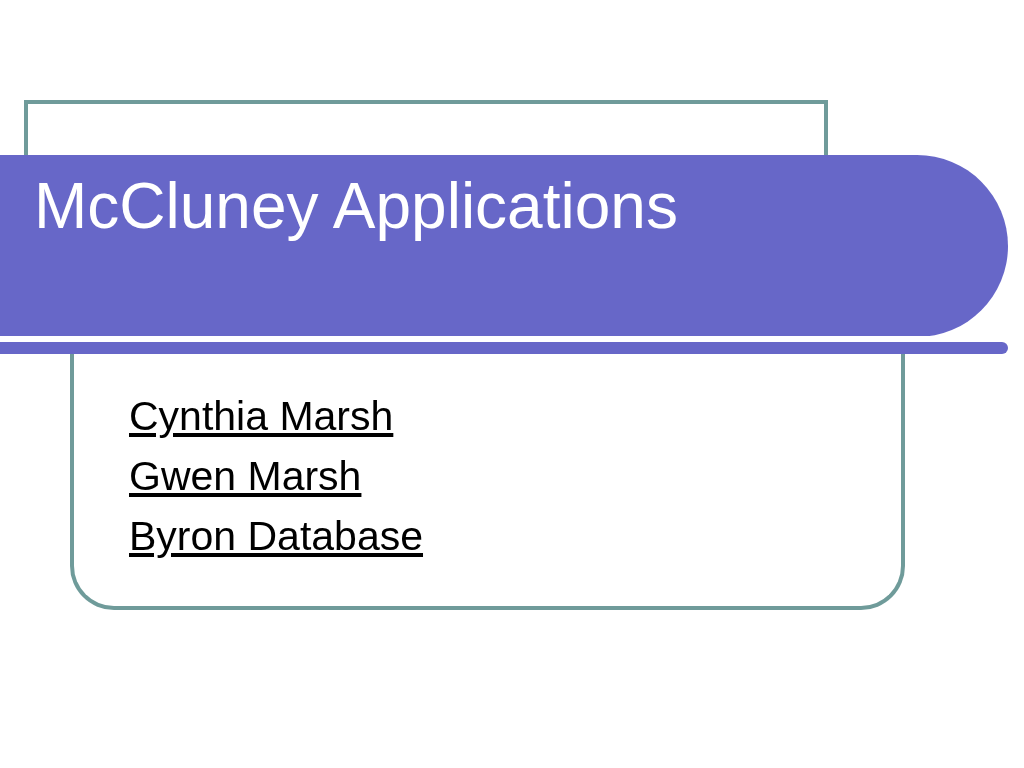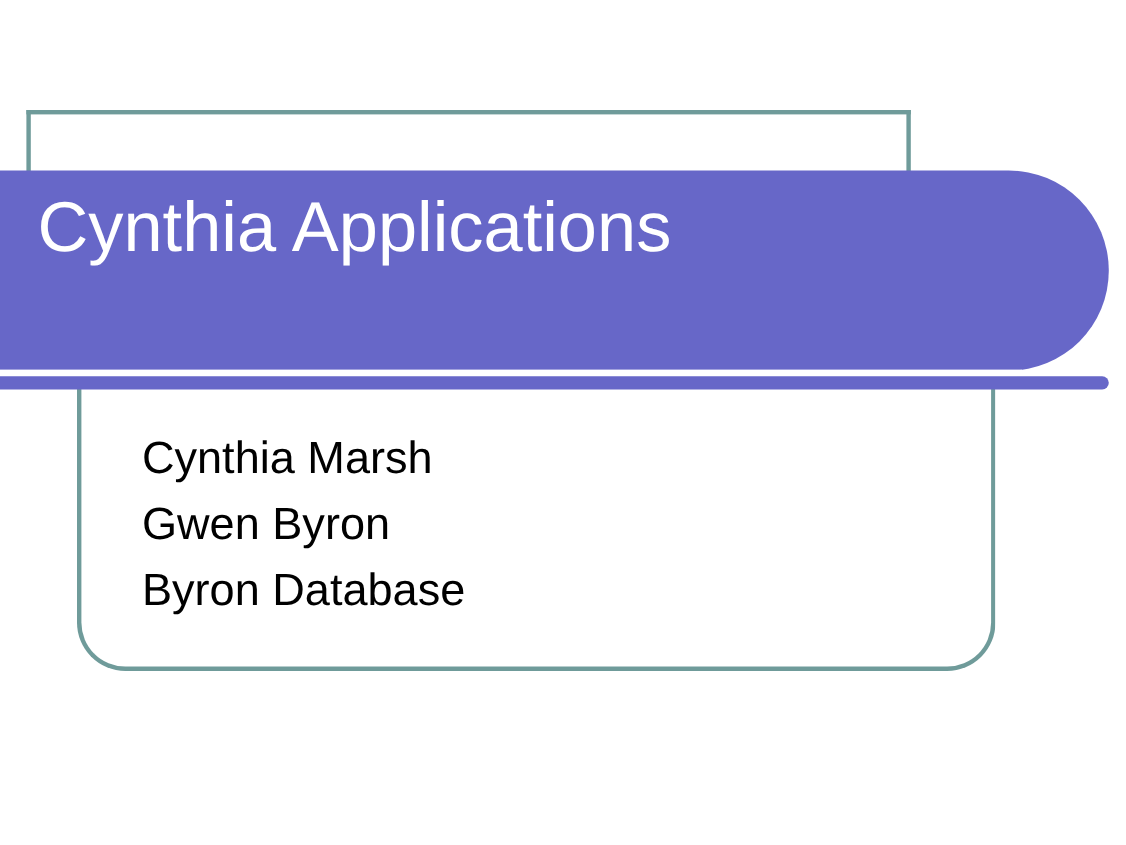--- a/index.html
+++ b/index.html
@@ -102,38 +102,39 @@
     top: 386px;
     width: 740px;
   }
   .author-line {
     color: #000000;
     font-family: "Liberation Sans", sans-serif;
     font-size: 41px;
     font-weight: normal;
     line-height: 60px;
     white-space: nowrap;
+    text-decoration: underline;
   }
 </style>
 </head>
 <body>
 
 <div id="slide">
 
   <div class="frame-top"></div>
 
   <div class="frame-bottom"></div>
 
   <div class="title-banner"></div>
 
   <div class="underbar-notch"></div>
 
   <div class="title-underbar"></div>
 
-  <div class="title-text">Cynthia Applications</div>
+  <div class="title-text">McCluney Applications</div>
 
   <div class="authors">
     <div class="author-line">Cynthia Marsh</div>
-    <div class="author-line">Gwen Byron</div>
+    <div class="author-line">Gwen Marsh</div>
     <div class="author-line">Byron Database</div>
   </div>
 
 </div>
 
 </body></html>

